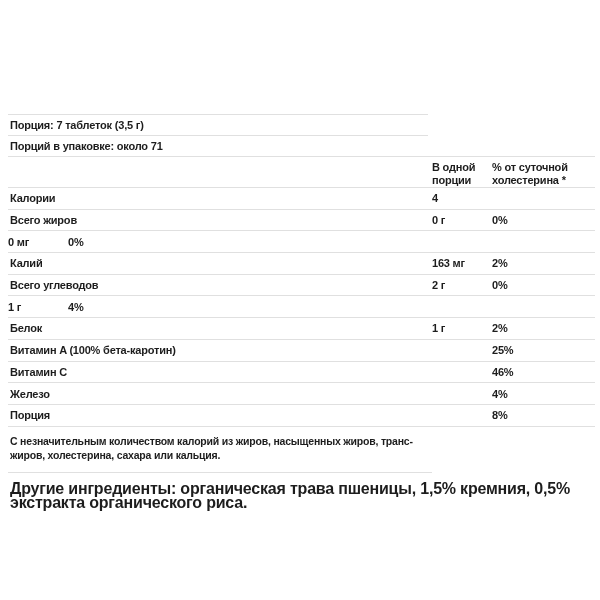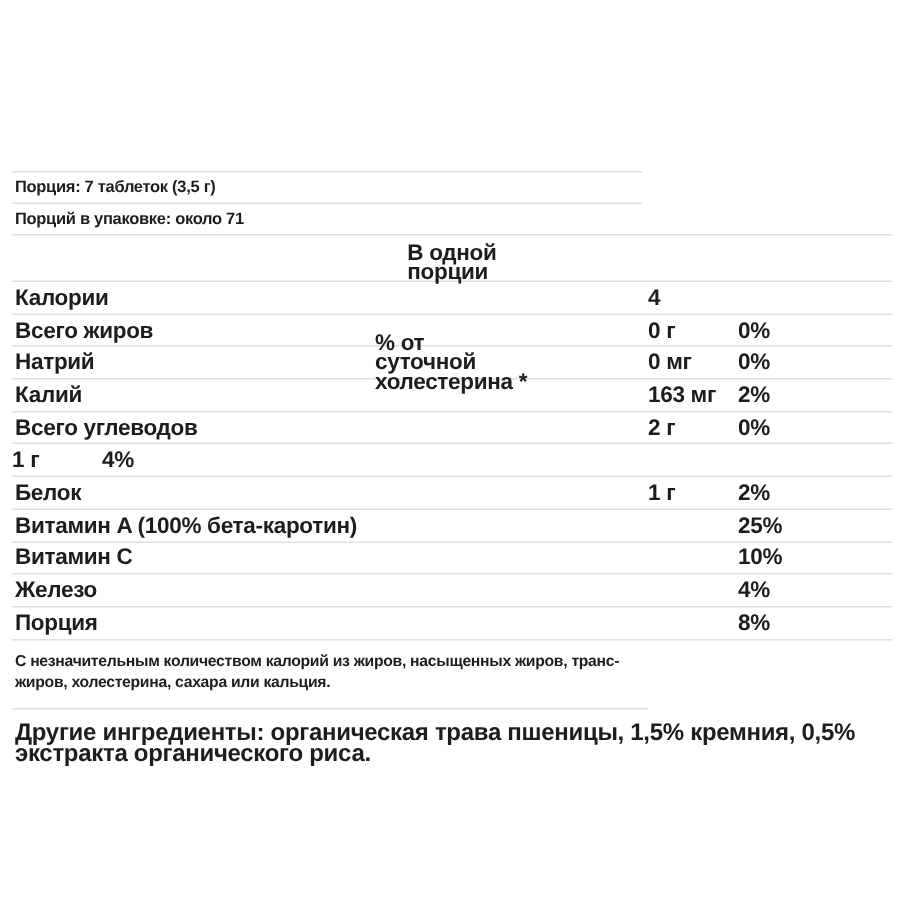--- a/index.html
+++ b/index.html
@@ -30,34 +30,33 @@
     padding-left:2px;
     font-size:11px;
   }
   
   .main-table{
     width:587px;
     border-top:1px solid var(--divider);
   }
   .hdr-row{
     display:flex;
-    align-items:center;
+    align-items:flex-end;
     height:31px;
     padding-top:5px;
     border-bottom:1px solid var(--divider);
-    font-size:15px;
+    font-size:11px;
     line-height:13px;
-    flex-direction:column;
   }
   .nut-row{
     display:flex;
     align-items:center;
     height:21.7px;
     border-bottom:1px solid var(--divider);
-    font-size:15px;
+    font-size:11px;
   }
   .col-label{flex:1 1 auto;padding-left:2px;min-width:0;}
   .col-amount{width:60px;flex:0 0 60px;}
   .col-dv{width:103px;flex:0 0 103px;}
   
   .footnote{
     width:424px;
     padding:7px 0 9px 2px;
     border-bottom:1px solid var(--divider);
     font-size:10.5px;
@@ -98,21 +97,20 @@
       <div class="col-label">Калории</div>
       <div class="col-amount">4</div>
       <div class="col-dv"></div>
     </div>
     <div class="nut-row">
       <div class="col-label">Всего жиров</div>
       <div class="col-amount">0 г</div>
       <div class="col-dv">0%</div>
     </div>
     <div class="nut-row">
-      <div class="col-label">Натрий</div>
       <div class="col-amount">0 мг</div>
       <div class="col-dv">0%</div>
     </div>
     <div class="nut-row">
       <div class="col-label">Калий</div>
       <div class="col-amount">163 мг</div>
       <div class="col-dv">2%</div>
     </div>
     <div class="nut-row">
       <div class="col-label">Всего углеводов</div>
@@ -129,21 +127,21 @@
       <div class="col-dv">2%</div>
     </div>
     <div class="nut-row">
       <div class="col-label">Витамин A (100% бета-каротин)</div>
       <div class="col-amount"></div>
       <div class="col-dv">25%</div>
     </div>
     <div class="nut-row">
       <div class="col-label">Витамин C</div>
       <div class="col-amount"></div>
-      <div class="col-dv">10%</div>
+      <div class="col-dv">46%</div>
     </div>
     <div class="nut-row">
       <div class="col-label">Железо</div>
       <div class="col-amount"></div>
       <div class="col-dv">4%</div>
     </div>
     <div class="nut-row">
       <div class="col-label">Порция</div>
       <div class="col-amount"></div>
       <div class="col-dv">8%</div>

